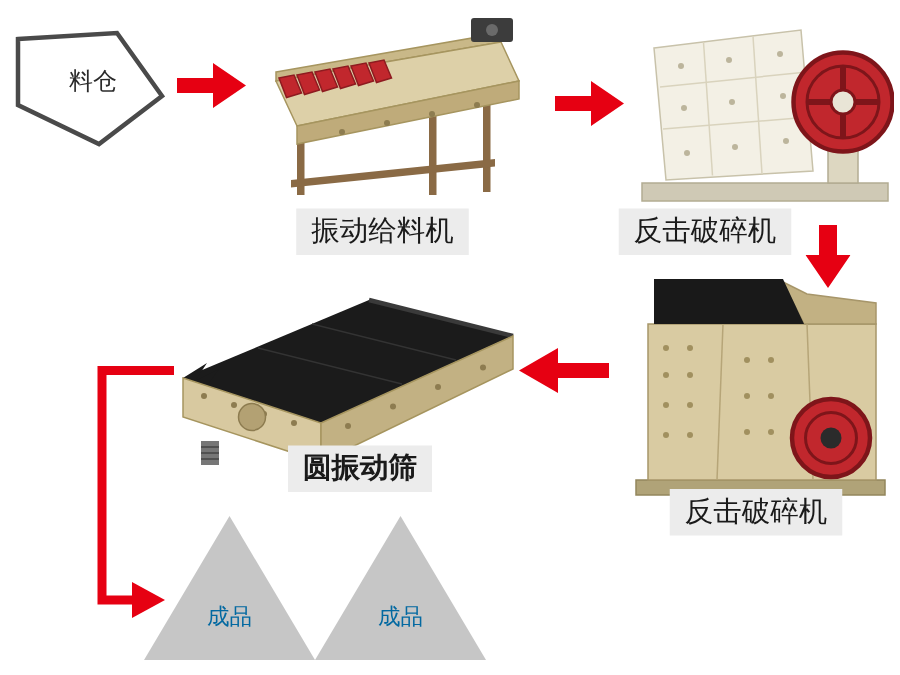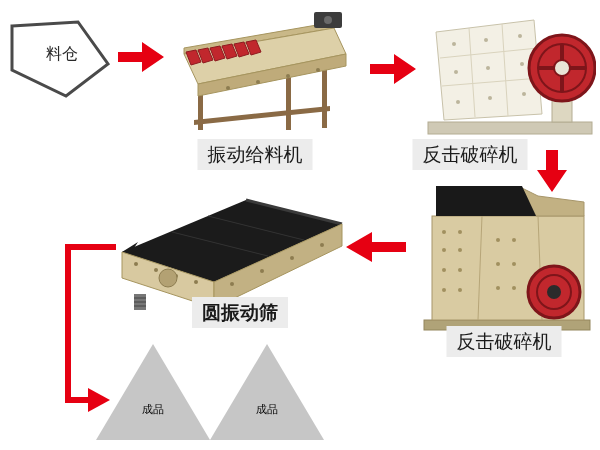--- a/index.html
+++ b/index.html
@@ -12,22 +12,22 @@
     background:#ececec;
     color:#1a1a1a;
     font-size:19px;
     line-height:1.4;
     padding:2px 10px;
     white-space:nowrap;
   }
   .product-label{
     position:absolute;
     transform:translateX(-50%);
-    color:#000000;
-    font-size:11px;
+    color:#0369a1;
+    font-size:15px;
     white-space:nowrap;
   }
   .hopper-label{
     position:absolute;
     color:#2a2a2a;
     font-size:16px;
     white-space:nowrap;
   }
   svg{display:block;}
 </style>

